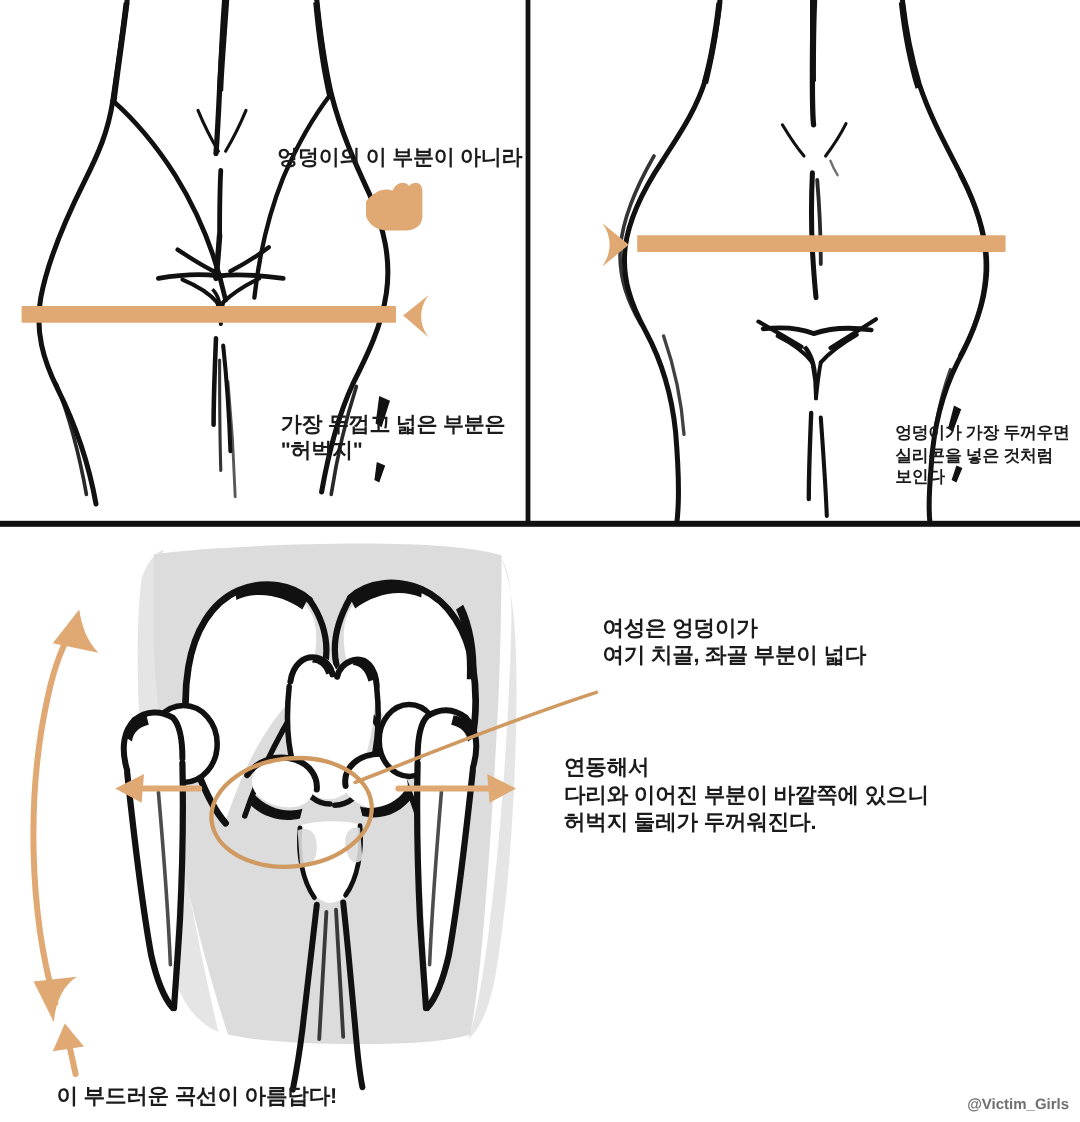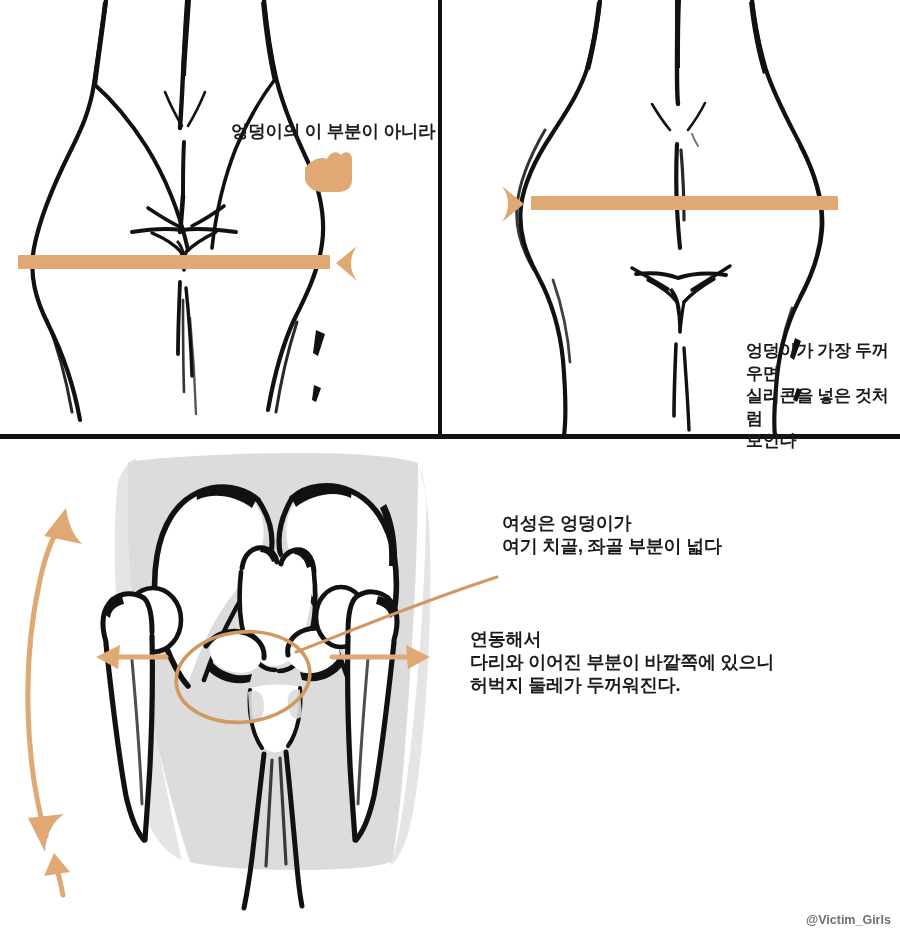--- a/index.html
+++ b/index.html
@@ -28,21 +28,21 @@
   .caption {
     position: absolute;
     color: #1b1b1b;
     font-weight: 700;
     line-height: 1.28;
     white-space: pre-line;
     letter-spacing: -0.2px;
   }
   #cap-a { left: 231px; top: 120px; font-size: 17.5px; }
   #cap-b { left: 234px; top: 342px; font-size: 17.5px; }
-  #cap-c { left: 746px; top: 340px; font-size: 17px; line-height: 1.33; font-family: Liberation Serif, serif; }
+  #cap-c { left: 746px; top: 351px; font-size: 14px; line-height: 1.33; }
   #cap-d { left: 502px; top: 512px; font-size: 18px; }
   #cap-e { left: 470px; top: 628px; font-size: 18px; }
   #cap-f { left: 47px; top: 902px; font-size: 18px; }
   #watermark {
     position: absolute;
     left: 806px;
     top: 913px;
     font-size: 12.5px;
     color: #6f6f6f;
     font-weight: 700;
@@ -295,28 +295,31 @@
     </g>
 
     <path class="ink" d="M316 330 L325 334 L318 356 L313 353 Z"></path>
     <path class="ink" d="M314 385 L321 388 L316 402 L312 400 Z"></path>
     <path class="ink" d="M795 338 L801 341 L794 360 L790 357 Z"></path>
     <path class="ink" d="M797 388 L802 390 L797 402 L793 400 Z"></path>
   </svg>
 
   <div class="caption" id="cap-a">엉덩이의 이 부분이 아니라</div>
 
+  <div class="caption" id="cap-b">가장 두껍고 넓은 부분은
+"허벅지"</div>
 
   <div class="caption" id="cap-c">엉덩이가 가장 두꺼우면
 실리콘을 넣은 것처럼
 보인다</div>
 
   <div class="caption" id="cap-d">여성은 엉덩이가
 여기 치골, 좌골 부분이 넓다</div>
 
   <div class="caption" id="cap-e">연동해서
 다리와 이어진 부분이 바깥쪽에 있으니
 허벅지 둘레가 두꺼워진다.</div>
 
+  <div class="caption" id="cap-f">이 부드러운 곡선이 아름답다!</div>
 
   <div id="watermark">@Victim_Girls</div>
 
 </div>
 
 </body></html>

